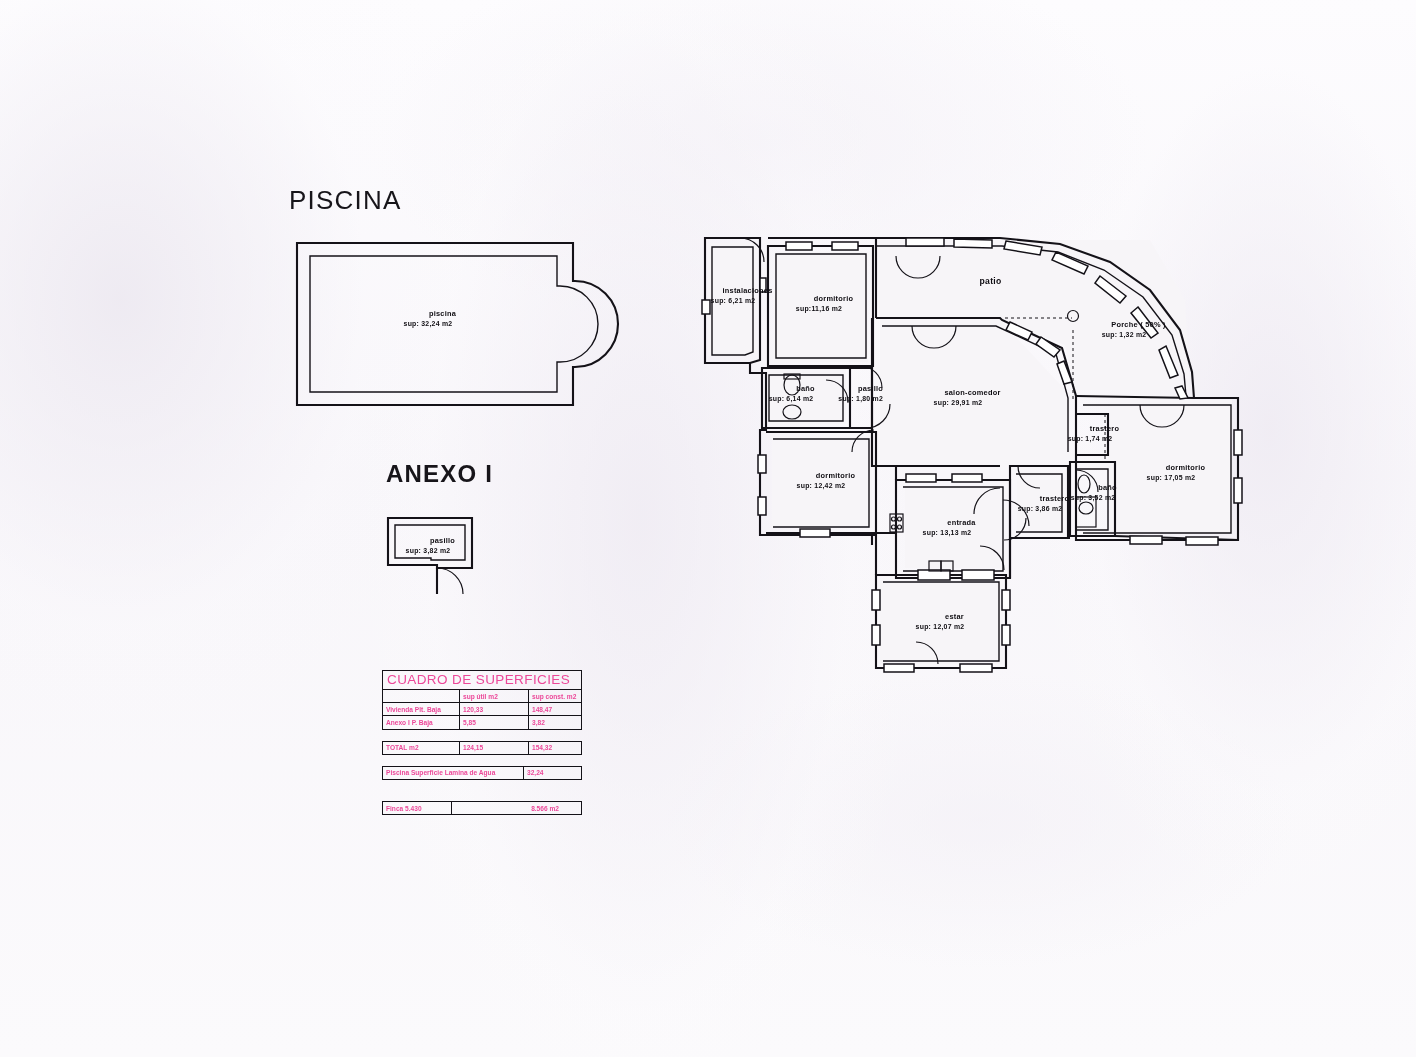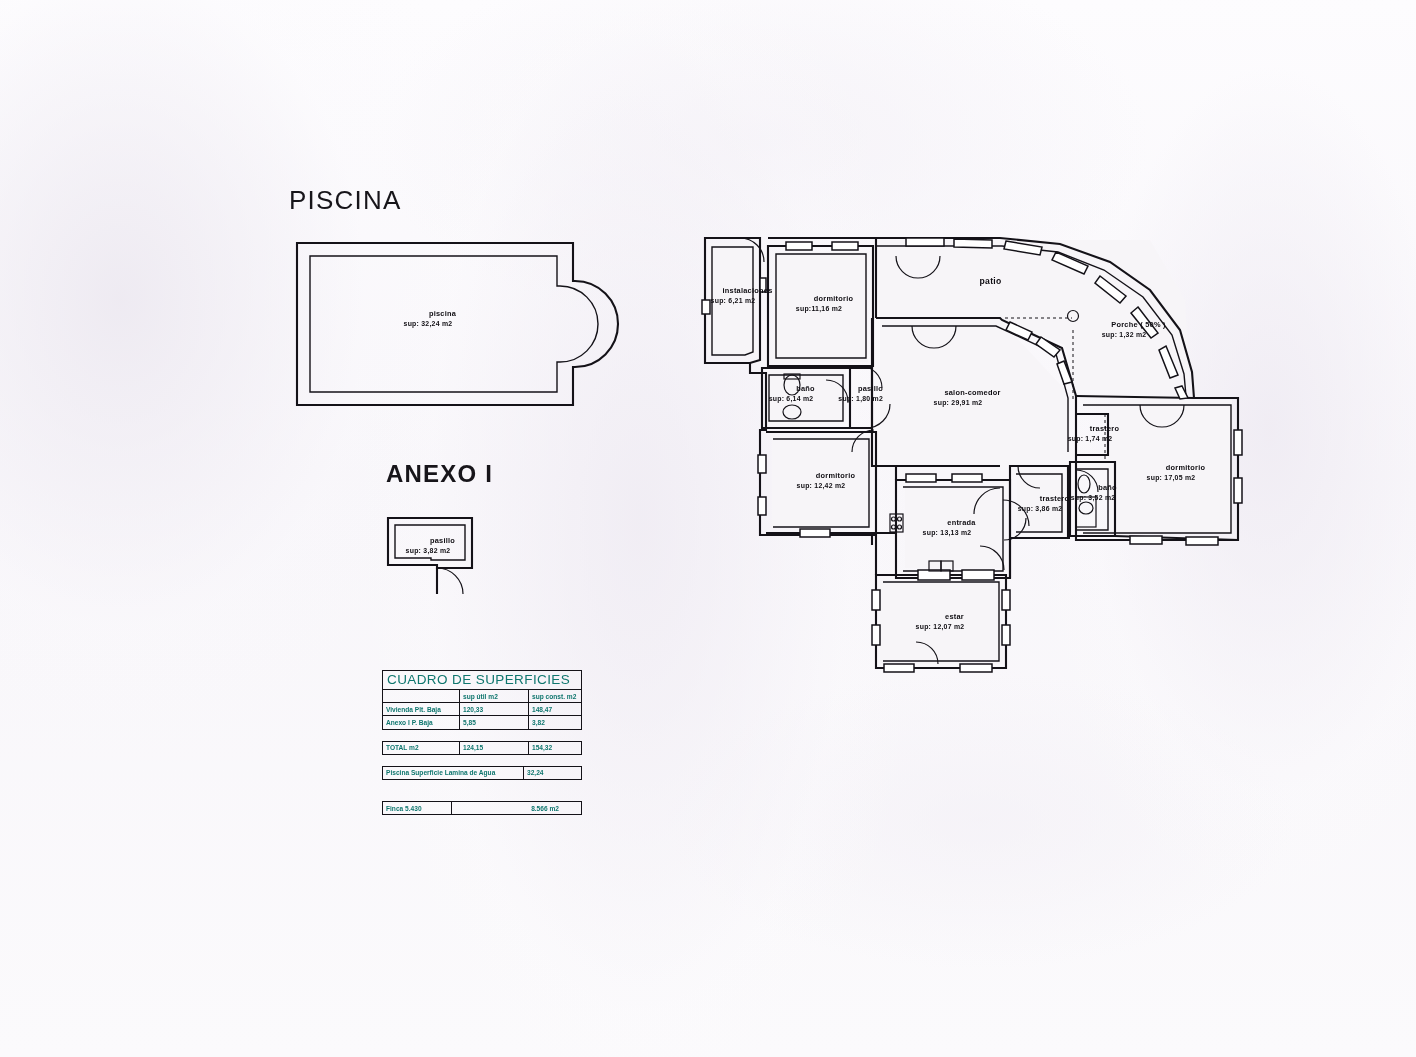--- a/index.html
+++ b/index.html
@@ -69,21 +69,21 @@
   .rlbl.big { font-size: 8.6px; line-height: 11px; }
   .rlbl.big .n { font-size: 8.6px; }
 
   
   #tbl {
     position: absolute;
     left: 382px;
     top: 670px;
     width: 200px;
     font-family: "Liberation Sans", sans-serif;
-    color: #0f766e;
+    color: #ec4899;
   }
   #tbl .blk { border: 1.4px solid #141218; }
   #tbl .gap { height: 11px; }
   #tbl .tt {
     font-size: 13.5px;
     letter-spacing: 0.4px;
     padding: 1px 4px 2px 4px;
     border-bottom: 1.4px solid #141218;
     white-space: nowrap;
   }

